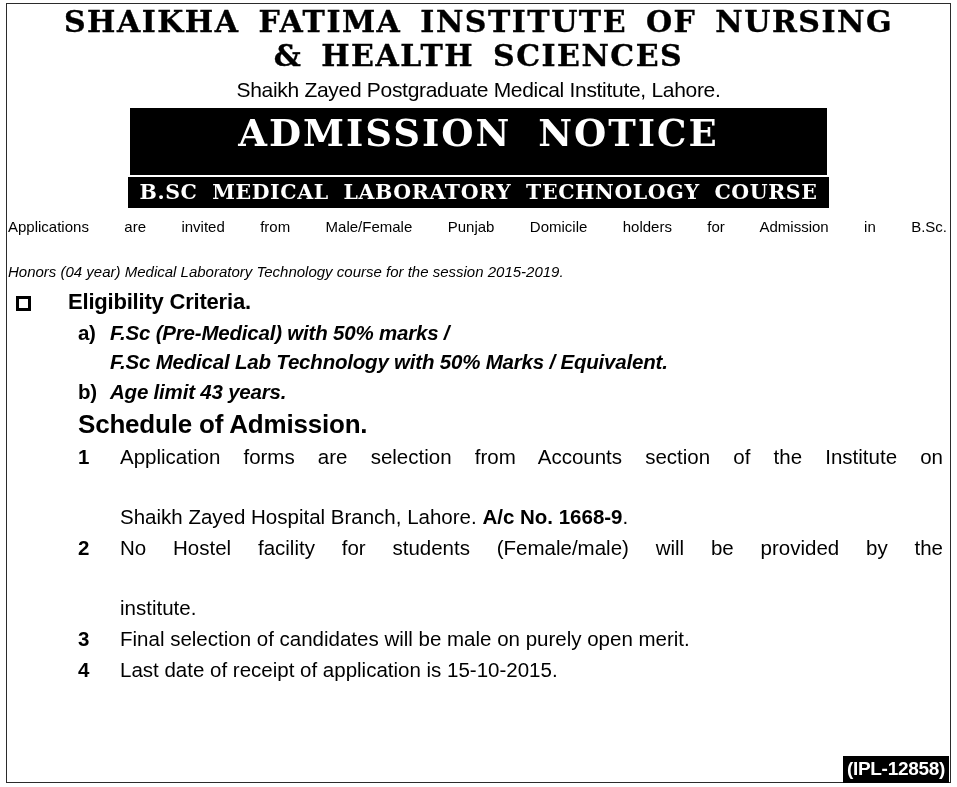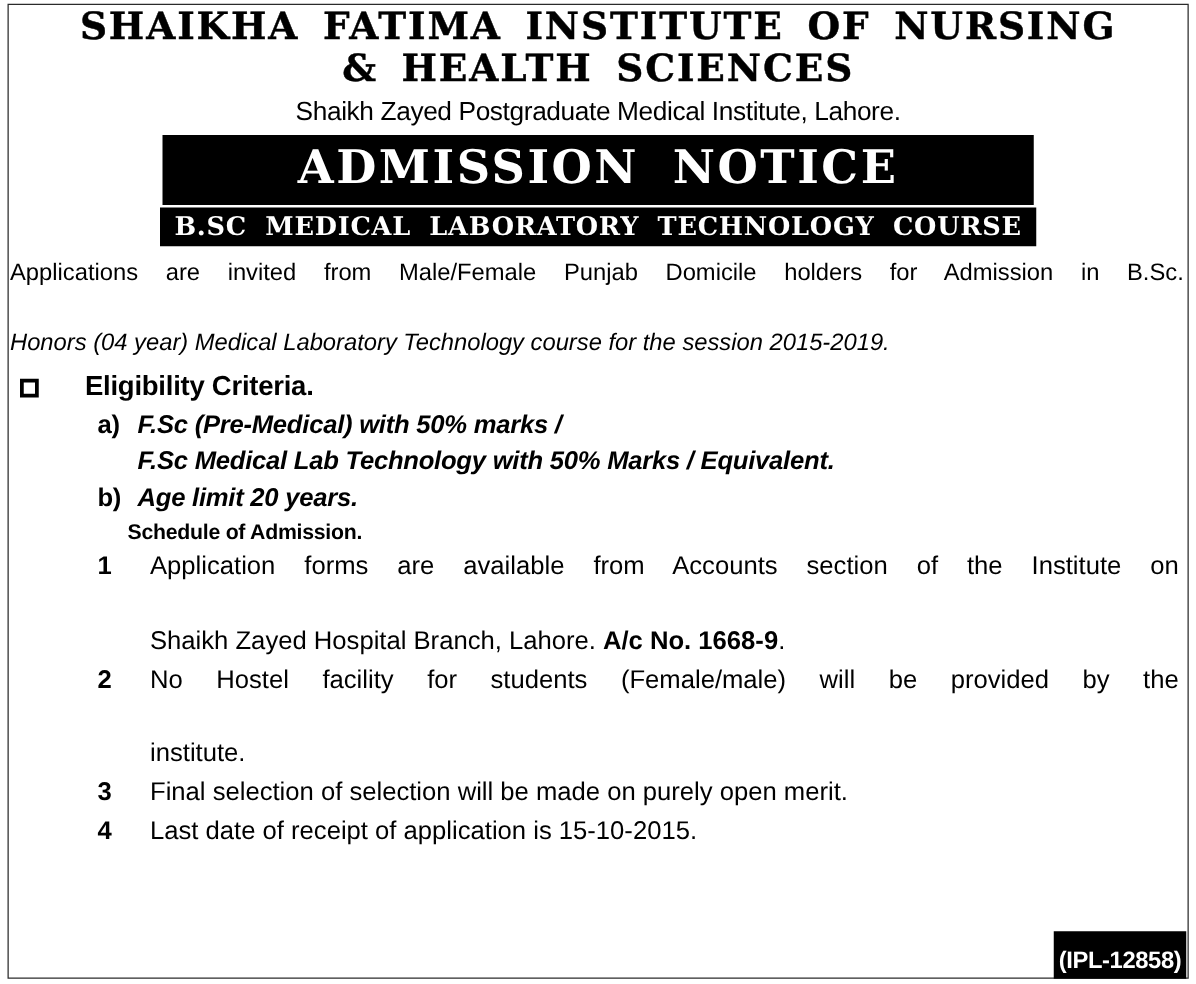--- a/index.html
+++ b/index.html
@@ -65,35 +65,35 @@
     text-align: center;
     font-family: "DejaVu Serif", serif;
     font-weight: bold;
   }
   .banner-main {
     margin: 0 130px 0 130px;
     font-size: 37px;
     letter-spacing: 2px;
     word-spacing: 12px;
     line-height: 1.28;
-    padding: 2px 0 7px 0;
+    padding: 2px 0 18px 0;
   }
   .banner-sub {
     margin: 2px 128px 0 128px;
     font-size: 20.5px;
     letter-spacing: 0.6px;
     word-spacing: 7px;
     line-height: 1.28;
     padding: 2px 0 3px 0;
   }
 
   
   .intro {
     margin: 8px 10px 0 8px;
-    font-size: 19px;
+    font-size: 15px;
     line-height: 1.48;
     text-align: justify;
     font-family: "Liberation Sans", sans-serif;
   }
   .intro .line { display: block; font-style: italic; }
   .intro .justified {
     display: block;
     text-align: justify;
   }
   .intro .justified::after {
@@ -140,22 +140,22 @@
     width: 32px;
     flex: 0 0 32px;
     margin-left: 78px;
     letter-spacing: -0.3px;
   }
   .elig-text { flex: 1; letter-spacing: -0.2px; font-style: italic; }
   .elig-text .cont { display: block; }
 
   .sched-head {
     font-weight: bold;
-    font-size: 17px;
-    margin: 3px 0 0 102px;
+    font-size: 26px;
+    margin: 3px 0 0 78px;
     letter-spacing: -0.2px;
   }
 
   
   .sched-list {
     margin: 2px 0 0 0;
     padding: 0;
     list-style: none;
   }
   .sched-item {
@@ -186,21 +186,21 @@
   .b { font-weight: bold; }
   .ipl-badge {
     position: absolute;
     right: 8px;
     bottom: 4px;
     background: #000000;
     color: #ffffff;
     font-family: "Liberation Sans", sans-serif;
     font-weight: bold;
     font-size: 19px;
-    padding: 13px 4px 3px 4px;
+    padding: 2px 4px 3px 4px;
     letter-spacing: -0.3px;
     line-height: 1.15;
   }
 </style>
 </head>
 <body>
 
 <div id="page">
   <div class="page-border"></div>
 
@@ -231,49 +231,49 @@
       <li class="elig-item">
         <span class="elig-marker">a)</span>
         <span class="elig-text">
           <span>F.Sc (Pre-Medical) with 50% marks /</span>
           <span class="cont">F.Sc Medical Lab Technology with 50% Marks / Equivalent.</span>
         </span>
       </li>
       <li class="elig-item">
         <span class="elig-marker">b)</span>
         <span class="elig-text">
-          <span>Age limit 20 years.</span>
+          <span>Age limit 43 years.</span>
         </span>
       </li>
     </ul>
 
     <div class="sched-head">Schedule of Admission.</div>
 
     <ul class="sched-list">
 
       <li class="sched-item">
         <span class="sched-num">1</span>
         <div class="sched-body">
-          <span class="just-line">Application forms are available from Accounts section of the Institute on</span>
+          <span class="just-line">Application forms are selection from Accounts section of the Institute on</span>
           <span><span>Shaikh Zayed Hospital Branch, Lahore.  </span><span class="b">A/c No. 1668-9</span><span>.</span></span>
         </div>
       </li>
 
       <li class="sched-item">
         <span class="sched-num">2</span>
         <div class="sched-body">
           <span class="just-line">No Hostel facility for students (Female/male) will be provided by the</span>
           <span>institute.</span>
         </div>
       </li>
 
       <li class="sched-item">
         <span class="sched-num">3</span>
         <div class="sched-body">
-          <span>Final selection of selection will be made on purely open merit.</span>
+          <span>Final selection of candidates will be male on purely open merit.</span>
         </div>
       </li>
 
       <li class="sched-item">
         <span class="sched-num">4</span>
         <div class="sched-body">
           <span>Last date of receipt of application is 15-10-2015.</span>
         </div>
       </li>
 

